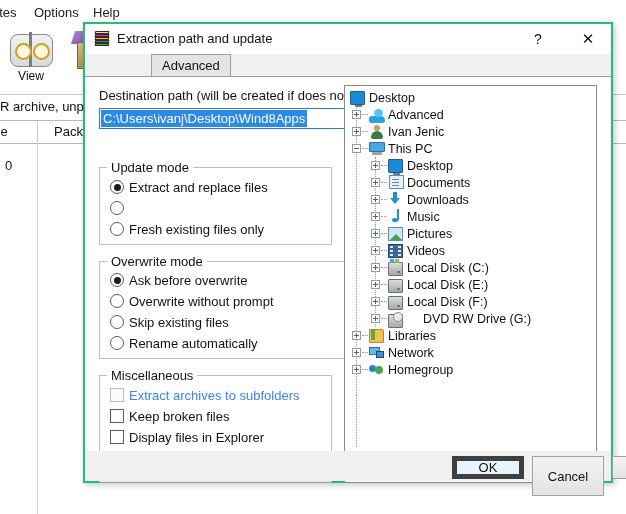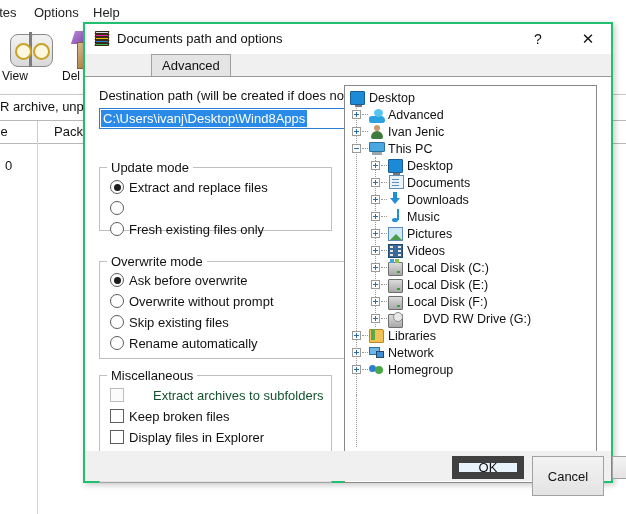--- a/index.html
+++ b/index.html
@@ -35,20 +35,21 @@
     position: absolute;
     left: 0; top: 26px;
     width: 626px; height: 68px;
     background: #ffffff;
     border-bottom: 1px solid #c8c8c8;
   }
   .bg-tool {
     position: absolute;
     top: 4px;
     width: 58px;
+    text-align: center;
   }
   .bg-tool .lbl {
     font-size: 12px;
     color: #111;
     margin-top: 1px;
   }
   
   .icon-book {
     position: relative;
     width: 44px; height: 38px;
@@ -274,33 +275,33 @@
   }
   .group > .gtitle {
     position: absolute;
     left: 7px; top: -8px;
     background: #ffffff;
     padding: 0 4px;
     font-size: 13px;
     color: #111;
     white-space: nowrap;
   }
-  .grp-update   { left: 14px; top: 90px;  width: 233px; height: 64px; }
+  .grp-update   { left: 14px; top: 90px;  width: 233px; height: 78px; }
   .grp-overwrite{ left: 14px; top: 184px; width: 266px; height: 98px; }
   .grp-misc     { left: 14px; top: 298px; width: 233px; height: 78px; }
 
   .opt {
     position: absolute;
     left: 10px;
     height: 18px;
     display: flex; align-items: center;
     font-size: 13px; color: #111;
     white-space: nowrap;
   }
-  .opt.disabled { color: #14532d; gap: 24px; }
+  .opt.disabled { color: #3b82f6; }
   .radio {
     width: 12px; height: 12px;
     border-radius: 50%;
     border: 1px solid #5c5c5c;
     background: #ffffff;
     margin-right: 5px;
     position: relative;
     flex: 0 0 auto;
   }
   .radio.checked::after {
@@ -578,21 +579,21 @@
   .footer {
     position: absolute;
     left: 0; top: 427px;
     width: 526px; height: 30px;
     background: #f0f0f0;
   }
   .btn-ok {
     position: absolute; left: 367px; top: 5px;
     width: 72px; height: 23px;
     background: #e9f3fb;
-    border: 7px solid #404040;
+    border: 5px solid #404040;
   }
   .btn-cancel {
     position: absolute; left: 447px; top: 5px;
     width: 72px; height: 40px;
   }
   .btn-help {
     position: absolute; left: 527px; top: 5px;
     width: 72px; height: 23px;
   }
 </style>
@@ -646,21 +647,21 @@
   <div class="titlebar">
     <div class="rar-icon">
       <div class="rar-stack">
           <i></i>
           <i></i>
           <i></i>
           <i></i>
           <i></i>
         </div>
     </div>
-    <div class="title">Documents path and options</div>
+    <div class="title">Extraction path and update</div>
     <div class="help-btn">?</div>
     <div class="close-btn">✕</div>
   </div>
 
   <div class="tabstrip">
     <div class="tab" style="left:66px;">Advanced</div>
   </div>
 
   <div class="tabpage">
 

